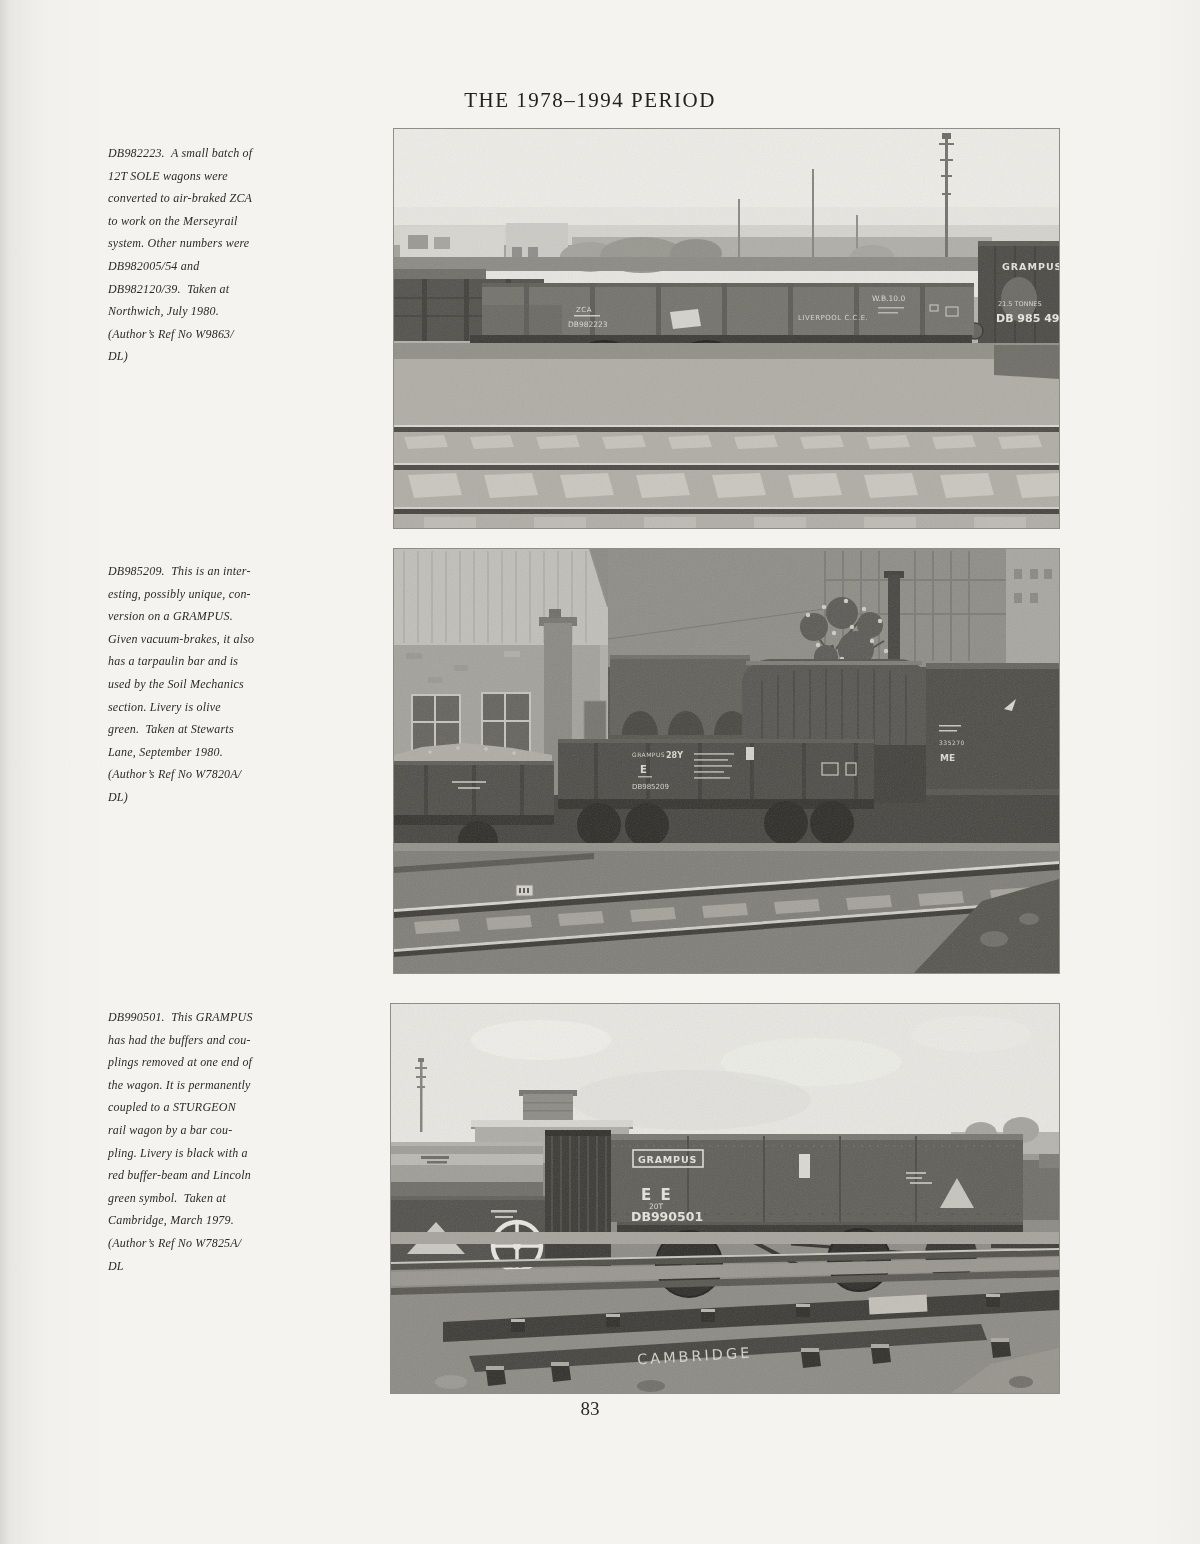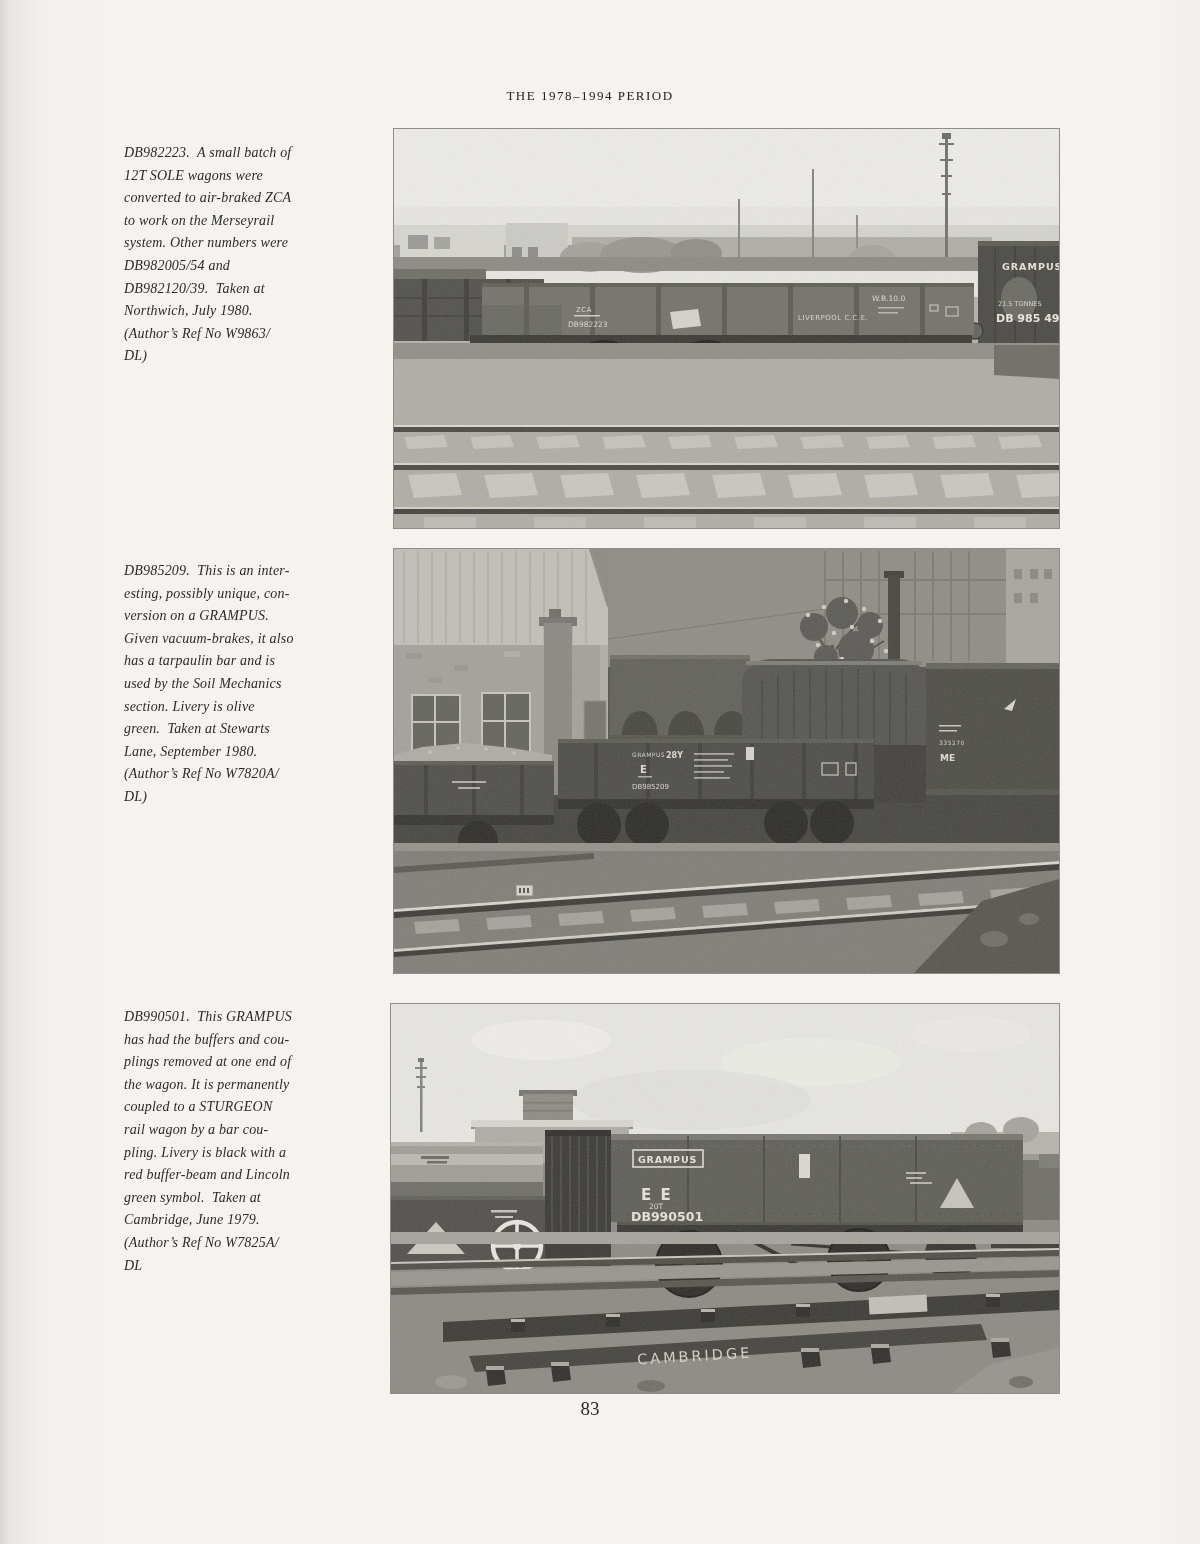--- a/index.html
+++ b/index.html
@@ -7,25 +7,25 @@
     width:1200px;height:1544px;
     font-family:"Liberation Serif", serif;
     background:#f5f3ef;
   }
   .page{
     position:relative;width:1200px;height:1544px;overflow:hidden;
     background:linear-gradient(90deg,#d8d6d2 0px,#e9e7e3 10px,#f3f1ed 48px,#f5f3ef 120px,#f5f3ef 1150px,#f1efeb 1200px);
   }
   .header{
     position:absolute;top:88px;left:0;width:1180px;text-align:center;
-    font-size:13px;letter-spacing:1.5px;color:#23221f;
+    font-size:21px;letter-spacing:1.5px;color:#23221f;
   }
   .caption{
-    position:absolute;left:124px;width:290px;
-    font-style:italic;font-size:14px;line-height:22.6px;letter-spacing:.2px;
+    position:absolute;left:108px;width:290px;
+    font-style:italic;font-size:12px;line-height:22.6px;letter-spacing:.2px;
     color:#2b2a28;white-space:pre-wrap;
   }
   .photo{
     position:absolute;border:1px solid #8f8d88;background:#cfcdc7;
   }
   .photo svg{display:block;}
   .pageno{
     position:absolute;top:1398px;left:0;width:1180px;text-align:center;
     font-size:19px;color:#2b2a28;
   }
@@ -404,21 +404,21 @@
 
   <div class="caption" style="top:1006px">DB990501.  This GRAMPUS
 has had the buffers and cou-
 plings removed at one end of
 the wagon. It is permanently
 coupled to a STURGEON
 rail wagon by a bar cou-
 pling. Livery is black with a
 red buffer-beam and Lincoln
 green symbol.  Taken at
-Cambridge, June 1979.
+Cambridge, March 1979.
 (Author’s Ref No W7825A/
 DL</div>
 
   <div class="photo" style="left:390px;top:1003px;width:668px;height:389px">
     <svg width="668" height="389" viewBox="0 0 668 389" xmlns="http://www.w3.org/2000/svg">
       <defs>
         <filter id="n3" x="0" y="0" width="100%" height="100%">
           <feTurbulence type="fractalNoise" baseFrequency="0.9" numOctaves="2" stitchTiles="stitch"></feTurbulence>
           <feColorMatrix type="saturate" values="0"></feColorMatrix>
         </filter>

